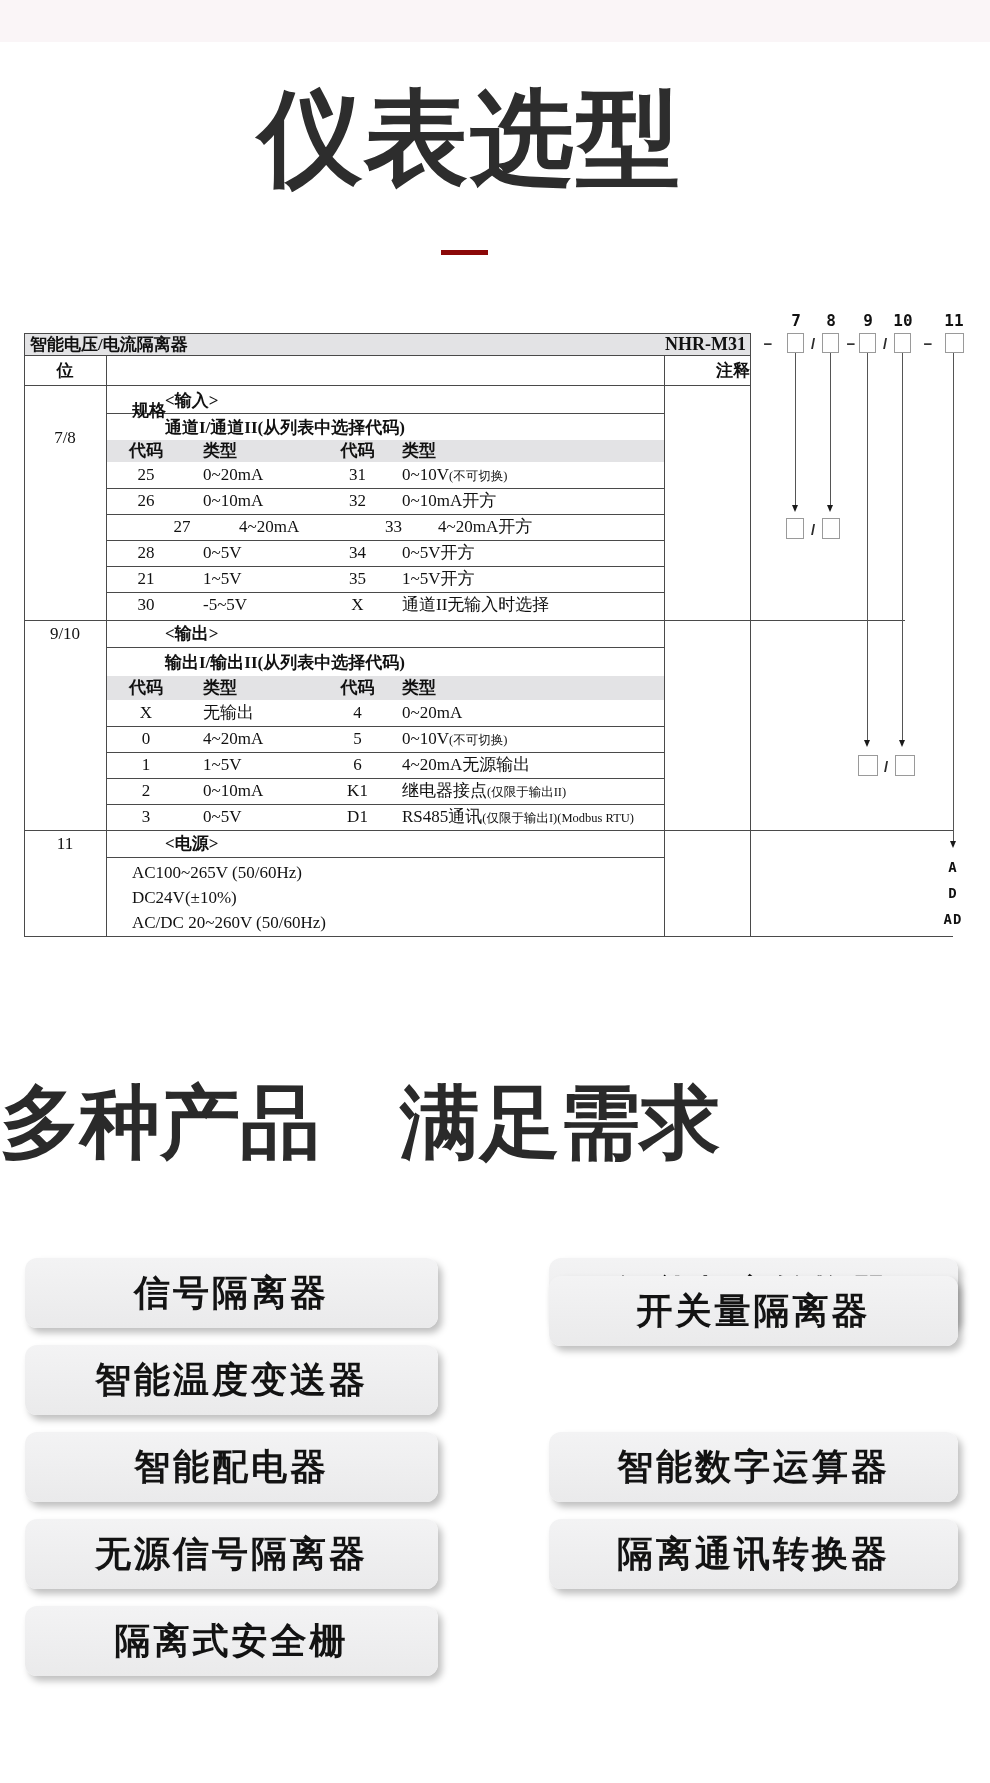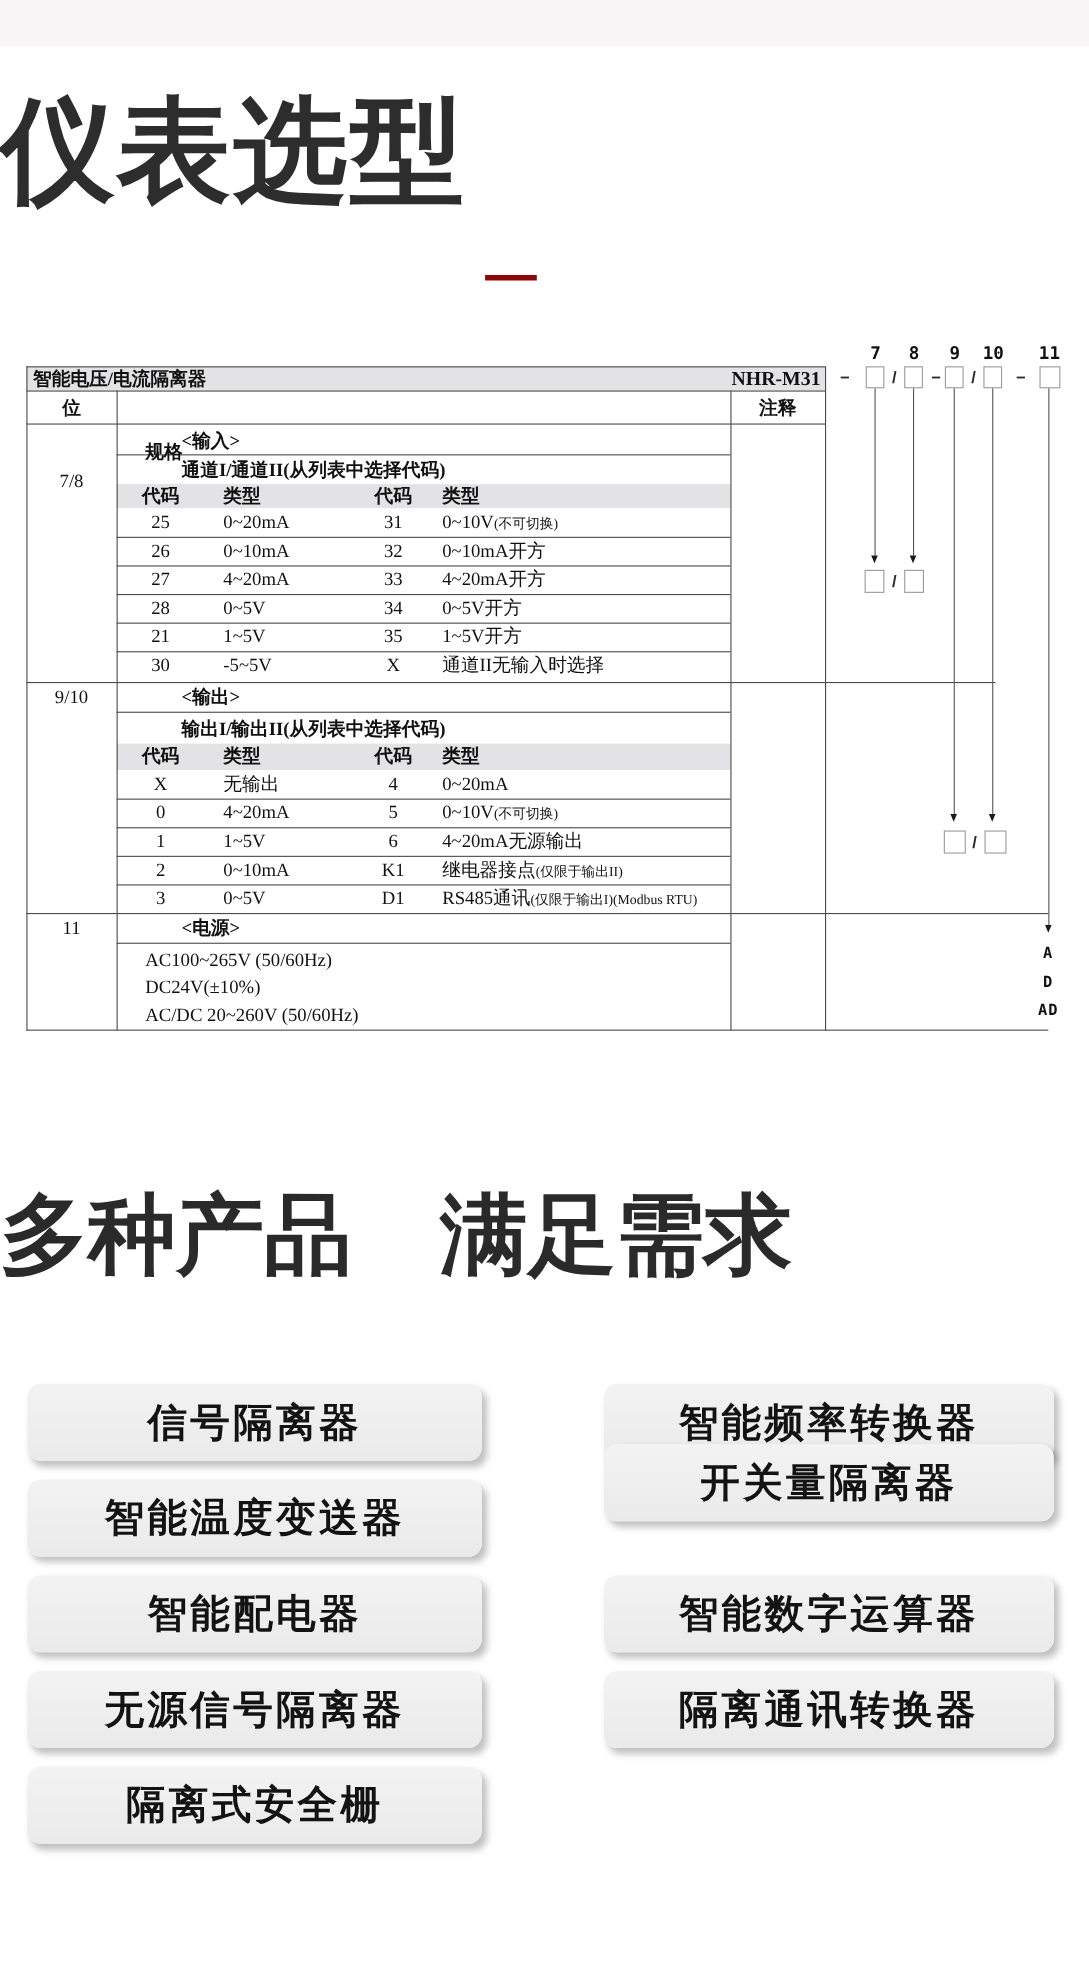--- a/index.html
+++ b/index.html
@@ -3,21 +3,21 @@
 <meta charset="utf-8">
 <style>
   html,body{margin:0;padding:0;background:#fff;}
   #stage{position:relative;width:990px;height:1783px;background:#ffffff;overflow:hidden;
          font-family:"Liberation Sans","DejaVu Sans",sans-serif;color:#111;}
   .serif{font-family:"Liberation Serif","DejaVu Serif",serif;}
   .hl{position:absolute;height:1px;background:#4a4a4a;}
   .vl{position:absolute;width:1px;background:#4a4a4a;}
   .grayband{position:absolute;background:#e3e3e5;}
   .topband{position:absolute;left:0;top:0;width:990px;height:42px;background:#faf5f7;}
-  .page-title{position:absolute;left:0;top:86px;width:940px;text-align:left;
+  .page-title{position:absolute;left:0;top:86px;width:940px;text-align:center;
               font-size:104px;font-weight:900;color:#2d2d2d;letter-spacing:2px;line-height:1;}
   .title-dash{position:absolute;left:441px;top:250px;width:47px;height:5px;background:#8b0808;}
   
   .th{position:absolute;font-weight:bold;font-size:17px;line-height:22px;}
   .cellc{text-align:center;}
   .gridrow{position:absolute;left:106px;width:558px;height:26px;display:flex;
            font-size:17px;line-height:26px;}
   .gridhead{font-weight:bold;height:22px;line-height:22px;}
   .ghead2{height:24px;line-height:24px;}
   .c1{width:80px;text-align:center;}
@@ -86,21 +86,21 @@
     <div class="hl" style="left:106px;top:752px;width:558px;"></div>
     <div class="hl" style="left:106px;top:778px;width:558px;"></div>
     <div class="hl" style="left:106px;top:804px;width:558px;"></div>
     <div class="hl" style="left:106px;top:857px;width:558px;"></div>
 
     <div class="th serif" style="left:30px;top:334px;">智能电压/电流隔离器</div>
     <div class="th serif" style="left:620px;top:333px;width:126px;text-align:right;font-size:18px;">NHR-M31</div>
 
     <div class="th serif cellc" style="left:24px;top:360px;width:82px;">位</div>
     <div class="th serif" style="left:132px;top:360px;margin-top:40px;">规格</div>
-    <div class="th serif cellc" style="left:664px;top:360px;width:86px;">注释</div>
+    <div class="th serif cellc" style="left:664px;top:360px;width:86px;text-align:right;">注释</div>
 
     <div class="posnum serif" style="top:389px;margin-top:38px;">7/8</div>
     <div class="speclabel serif" style="top:389px;">&lt;输入&gt;</div>
     <div class="speclabel serif" style="top:416px;">通道I/通道II(从列表中选择代码)</div>
 
     <div class="gridrow gridhead serif" style="top:440px;">
       <span class="c1">代码</span>
       <span class="c2">类型</span>
       <span class="c3">代码</span>
       <span class="c4">类型</span>
@@ -111,21 +111,21 @@
       <span class="c2">0~20mA</span>
       <span class="c3">31</span>
       <span class="c4"><span>0~10V</span><span class="smallnote">(不可切换)</span></span>
     </div>
     <div class="gridrow serif" style="top:488px;">
       <span class="c1">26</span>
       <span class="c2">0~10mA</span>
       <span class="c3">32</span>
       <span class="c4">0~10mA开方</span>
     </div>
-    <div class="gridrow serif" style="top:514px;">
+    <div class="gridrow serif" style="top:514px;padding-left:36px;">
       <span class="c1">27</span>
       <span class="c2">4~20mA</span>
       <span class="c3">33</span>
       <span class="c4">4~20mA开方</span>
     </div>
     <div class="gridrow serif" style="top:540px;">
       <span class="c1">28</span>
       <span class="c2">0~5V</span>
       <span class="c3">34</span>
       <span class="c4">0~5V开方</span>
@@ -235,20 +235,20 @@
   </div>
 
   <div class="products-heading">
     <span>多种产品</span>
     <span>满足需求</span>
   </div>
 
   <div class="pbtn" style="left:25px;top:1258px;width:413px;">信号隔离器</div>
   <div class="pbtn" style="left:549px;top:1258px;width:409px;">智能频率转换器</div>
   <div class="pbtn" style="left:25px;top:1345px;width:413px;">智能温度变送器</div>
-  <div class="pbtn" style="left:549px;top:1313px;width:409px;">开关量隔离器</div>
+  <div class="pbtn" style="left:549px;top:1276px;width:409px;">开关量隔离器</div>
   <div class="pbtn" style="left:25px;top:1432px;width:413px;">智能配电器</div>
   <div class="pbtn" style="left:549px;top:1432px;width:409px;">智能数字运算器</div>
   <div class="pbtn" style="left:25px;top:1519px;width:413px;">无源信号隔离器</div>
   <div class="pbtn" style="left:549px;top:1519px;width:409px;">隔离通讯转换器</div>
   <div class="pbtn" style="left:25px;top:1606px;width:413px;">隔离式安全栅</div>
 
 </div>
 
 </body></html>

